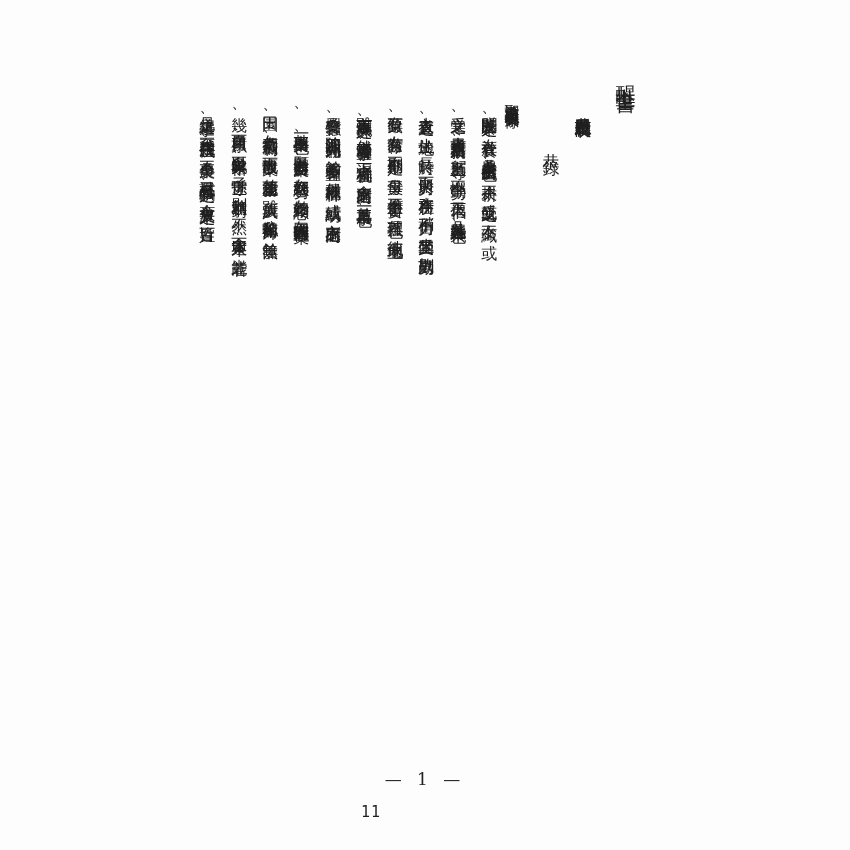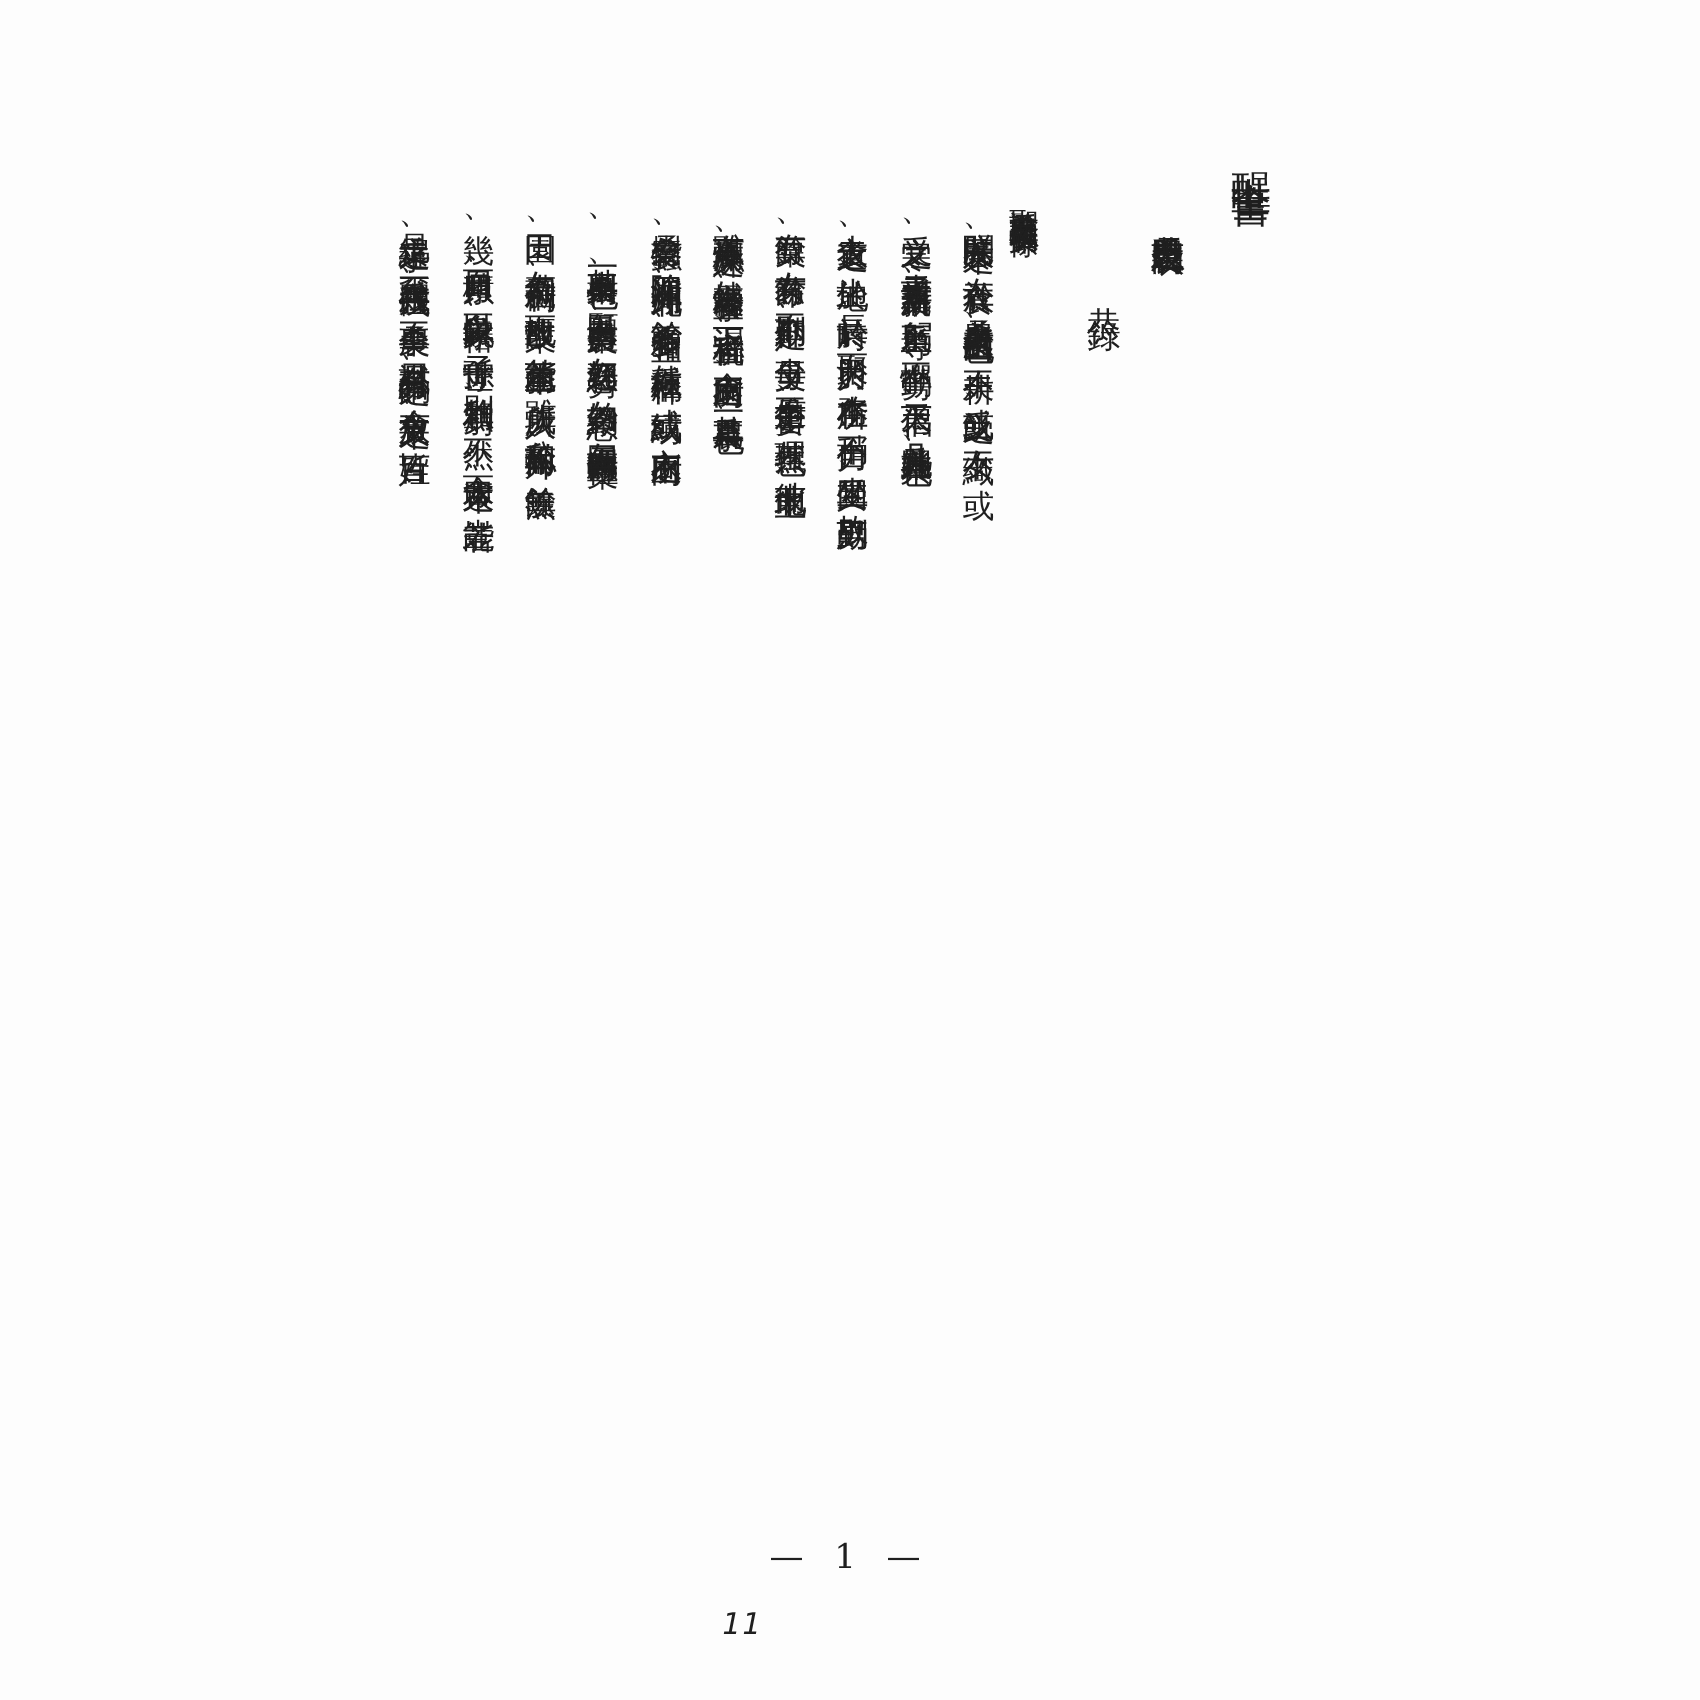--- a/index.html
+++ b/index.html
@@ -64,21 +64,20 @@
     font-family: "DejaVu Serif", "Liberation Serif", serif;
   }
   .footer-folio {
     position: absolute;
     left: 0; top: 803px;
     width: 742px;
     text-align: center;
     font-size: 15px;
     letter-spacing: 1px;
     font-family: "DejaVu Sans Mono", "Liberation Mono", monospace;
-    font-style: italic;
   }
 </style>
 </head>
 <body>
 
 <div class="page">
 
   <div class="vcol book-title">醒世全書</div>
 
   <div class="vcol section-title">重農桑以足衣食門</div>

